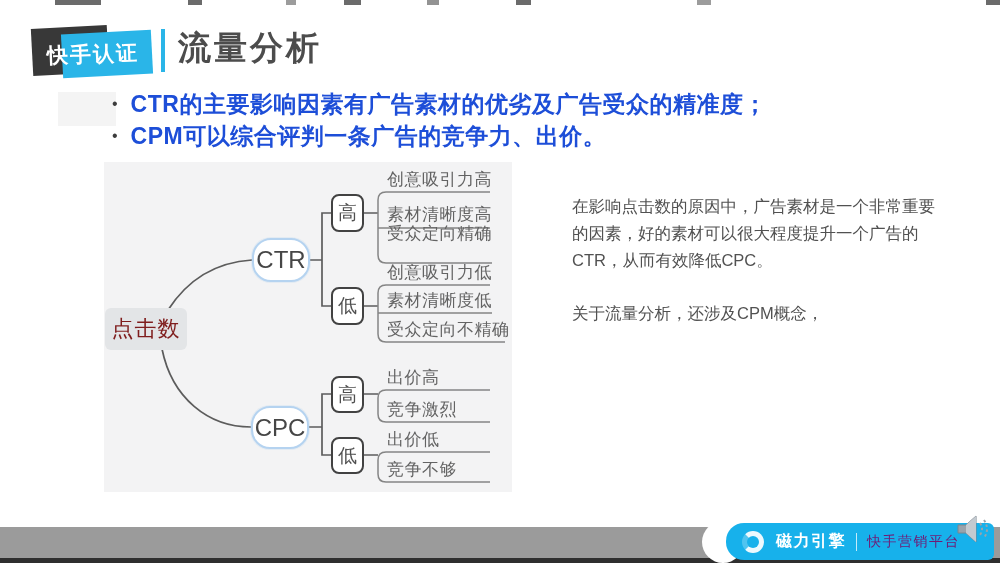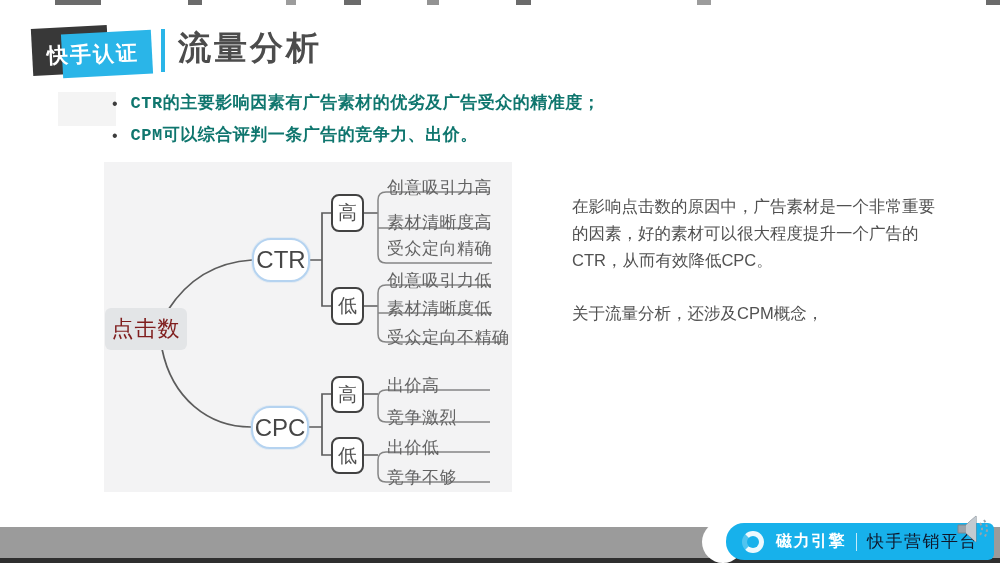--- a/index.html
+++ b/index.html
@@ -13,50 +13,50 @@
   
   .badge-dark{position:absolute;left:32px;top:27px;width:76px;height:47px;background:#383838;transform:rotate(-3deg);}
   .badge-cyan{position:absolute;left:62px;top:32px;width:90px;height:44px;background:#2ab5e8;transform:rotate(-3deg);}
   .badge-text{position:absolute;left:47px;top:40px;width:105px;color:#ffffff;font-size:21px;font-weight:bold;letter-spacing:2px;transform:rotate(-2deg);}
   .title-bar{position:absolute;left:161px;top:29px;width:4px;height:43px;background:#2ab5e8;}
   .page-title{position:absolute;left:178px;top:26px;font-size:33px;font-weight:bold;color:#4c4c4c;letter-spacing:3px;}
   
   .ghost-box{position:absolute;left:58px;top:92px;width:58px;height:34px;background:#f4f4f4;}
   .bullet-row{position:absolute;left:112px;display:flex;align-items:flex-start;}
   .bullet-dot{color:#3d3d3d;font-size:16px;margin-right:13px;line-height:22px;}
-  .bullet-text{font-size:17px;font-weight:bold;color:#0f766e;line-height:22px;letter-spacing:.5px;font-family:Liberation Mono, monospace;}
+  .bullet-text{font-size:23px;font-weight:bold;color:#1d4ed8;line-height:22px;letter-spacing:.5px;}
   
   .mindmap-bg{position:absolute;left:104px;top:162px;width:408px;height:330px;background:#f3f3f4;}
   .mm-lines{position:absolute;left:0;top:0;pointer-events:none;}
   .ln{fill:none;stroke:#5c5c5c;stroke-width:1.7;}
   .lf{fill:none;stroke:#858585;stroke-width:1.5;}
   .node{position:absolute;display:flex;align-items:center;justify-content:center;box-sizing:border-box;}
   .node-root{left:105px;top:308px;width:82px;height:42px;background:#e3e5e7;border-radius:6px;font-size:22px;color:#7f1d1d;letter-spacing:1px;}
   .node-main{background:#ffffff;border:2px solid #b5d3f0;border-radius:19px;font-size:24px;color:#464646;box-shadow:0 0 0 1px rgba(181,211,240,.25);}
   .node-ctr{left:252px;top:238px;width:58px;height:44px;}
   .node-cpc{left:251px;top:406px;width:58px;height:43px;}
   .node-level{background:#ffffff;border:2px solid #424242;border-radius:8px;font-size:19px;color:#4f4f4f;width:33px;}
   .node-high1{left:331px;top:194px;height:38px;}
   .node-low1{left:331px;top:287px;height:38px;}
   .node-high2{left:331px;top:376px;height:37px;}
   .node-low2{left:331px;top:437px;height:37px;}
-  .leaf{position:absolute;left:387px;font-size:17px;color:#636363;letter-spacing:.5px;white-space:nowrap;margin-top:8px;}
+  .leaf{position:absolute;left:387px;font-size:17px;color:#636363;letter-spacing:.5px;white-space:nowrap;}
   
   .side-text{position:absolute;left:572px;top:193px;width:372px;color:#515151;font-size:16.5px;line-height:27px;}
   .side-text p{margin:0;}
   .side-text p.gap{margin-top:26px;}
   
   .footer-band{position:absolute;left:0;top:527px;width:1000px;height:31px;background:#9b9b9b;}
   .footer-bottom-line{position:absolute;left:0;top:558px;width:1000px;height:5px;background:#2f2f2f;}
   .footer-notch{position:absolute;left:702px;top:521px;width:42px;height:42px;background:#ffffff;border-radius:50%;}
   .footer-pill{position:absolute;left:726px;top:523px;width:268px;height:37px;background:#17b1eb;border-radius:18px 6px 6px 18px;display:flex;align-items:center;padding-left:16px;box-sizing:border-box;}
   .brand-swirl{width:22px;height:22px;border-radius:50%;border:5px solid rgba(255,255,255,.92);border-left-color:rgba(255,255,255,.25);box-sizing:border-box;margin-right:12px;}
   .brand-primary{color:#ffffff;font-size:16px;font-weight:bold;letter-spacing:1.5px;}
   .brand-divider{width:1px;height:18px;background:rgba(255,255,255,.75);margin:0 10px;}
-  .brand-secondary{color:#0f172a;font-size:17px;letter-spacing:1.5px;}
+  .brand-secondary{color:#701a75;font-size:14px;letter-spacing:1.5px;}
   .speaker{position:absolute;left:950px;top:509px;width:44px;height:42px;cursor:pointer;}
 </style>
 </head>
 <body>
 
 <div class="edge-mark" style="left:55px;width:46px;"></div>
 <div class="edge-mark" style="left:188px;width:14px;"></div>
 <div class="edge-mark" style="left:286px;width:10px;opacity:.5;"></div>
 <div class="edge-mark" style="left:344px;width:17px;"></div>
 <div class="edge-mark" style="left:427px;width:12px;opacity:.55;"></div>
@@ -100,21 +100,21 @@
 <div class="node node-root">点击数</div>
 <div class="node node-main node-ctr">CTR</div>
 <div class="node node-main node-cpc">CPC</div>
 <div class="node node-level node-high1">高</div>
 <div class="node node-level node-low1">低</div>
 <div class="node node-level node-high2">高</div>
 <div class="node node-level node-low2">低</div>
 
 <div class="leaf" style="top:168px;">创意吸引力高</div>
 <div class="leaf" style="top:203px;">素材清晰度高</div>
-<div class="leaf" style="top:229px;">受众定向精确</div>
+<div class="leaf" style="top:222px;">受众定向精确</div>
 <div class="leaf" style="top:261px;">创意吸引力低</div>
 <div class="leaf" style="top:289px;">素材清晰度低</div>
 <div class="leaf" style="top:318px;">受众定向不精确</div>
 <div class="leaf" style="top:366px;">出价高</div>
 <div class="leaf" style="top:398px;">竞争激烈</div>
 <div class="leaf" style="top:428px;">出价低</div>
 <div class="leaf" style="top:458px;">竞争不够</div>
 
 <div class="side-text">
   <p>在影响点击数的原因中，广告素材是一个非常重要的因素，好的素材可以很大程度提升一个广告的CTR，从而有效降低CPC。</p>

